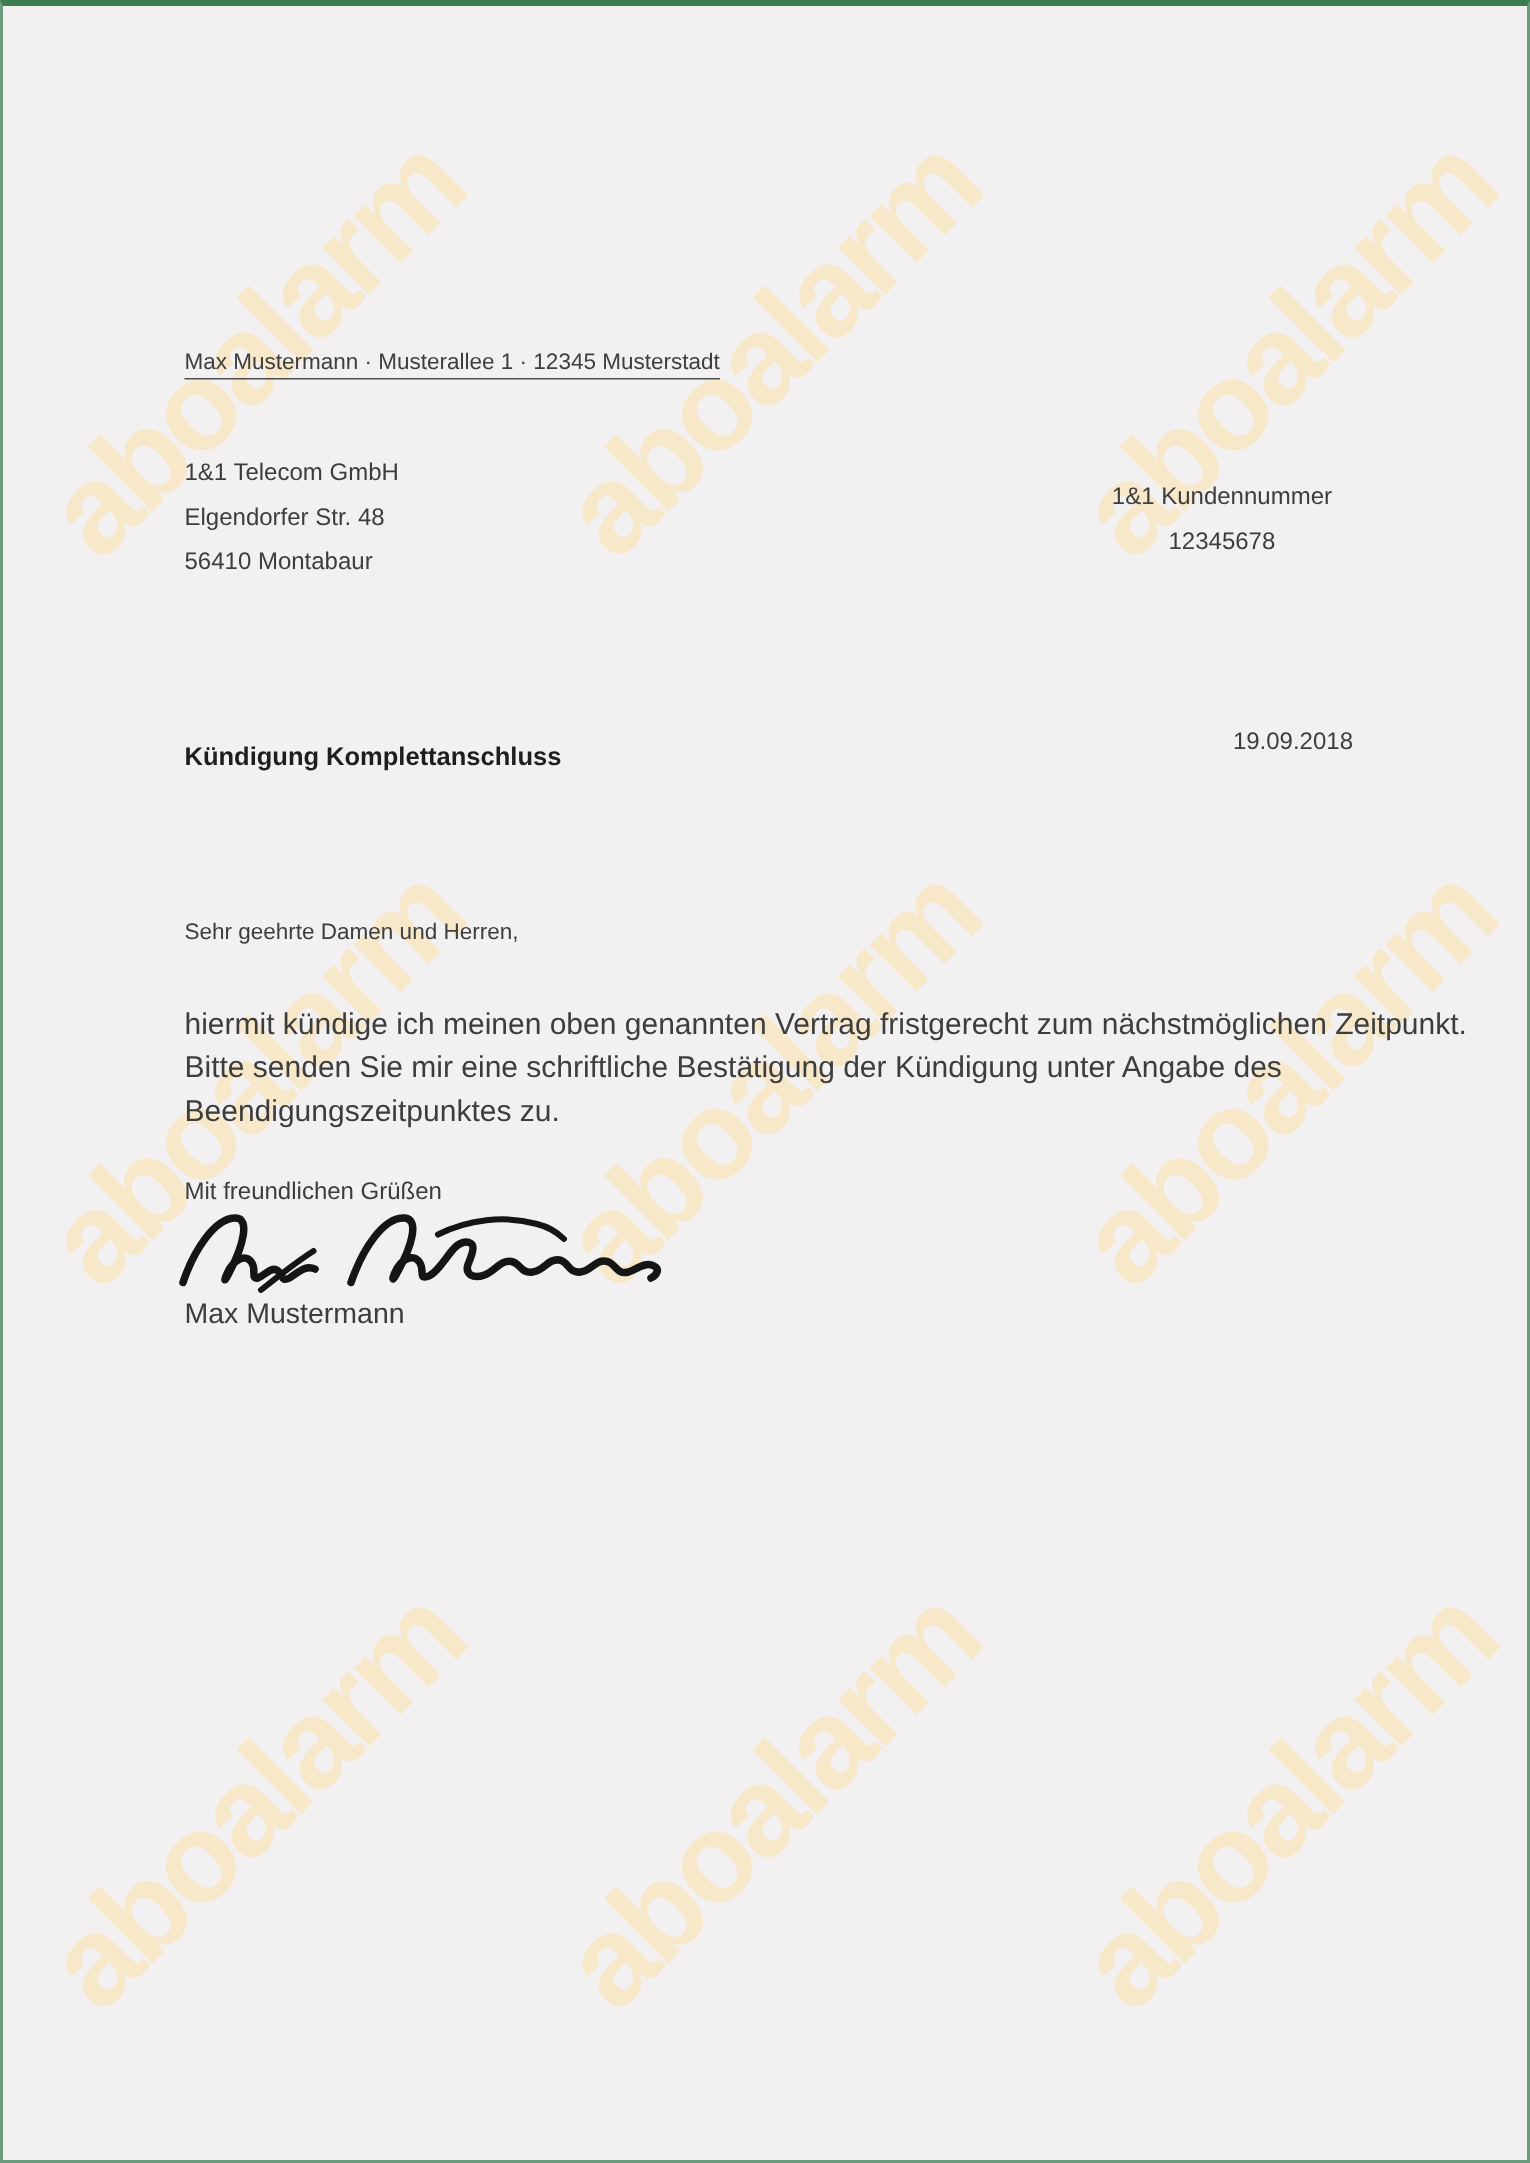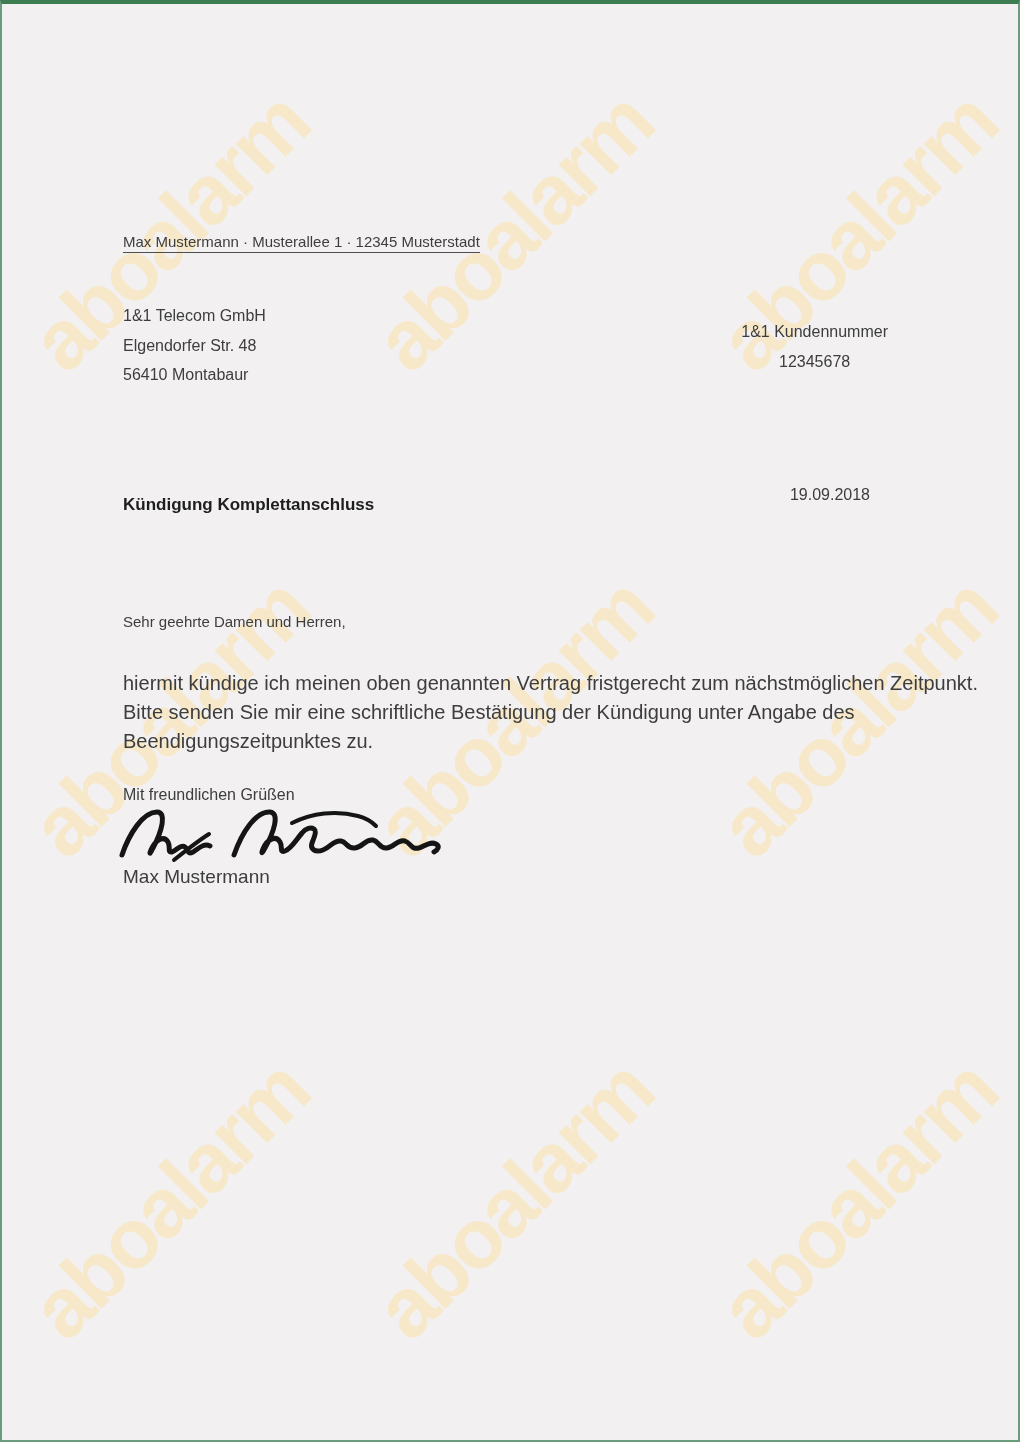--- a/index.html
+++ b/index.html
@@ -75,21 +75,21 @@
     position: absolute;
     left: 121px; top: 491px;
     font-size: 17px;
     font-weight: 700;
     color: #1e1e1e;
     white-space: nowrap;
   }
 
   .date {
     position: absolute;
-    right: 148px; top: 482px;
+    right: 116px; top: 482px;
     font-size: 16px;
     white-space: nowrap;
   }
 
   .salutation {
     position: absolute;
     left: 121px; top: 609px;
     font-size: 15px;
     white-space: nowrap;
   }

